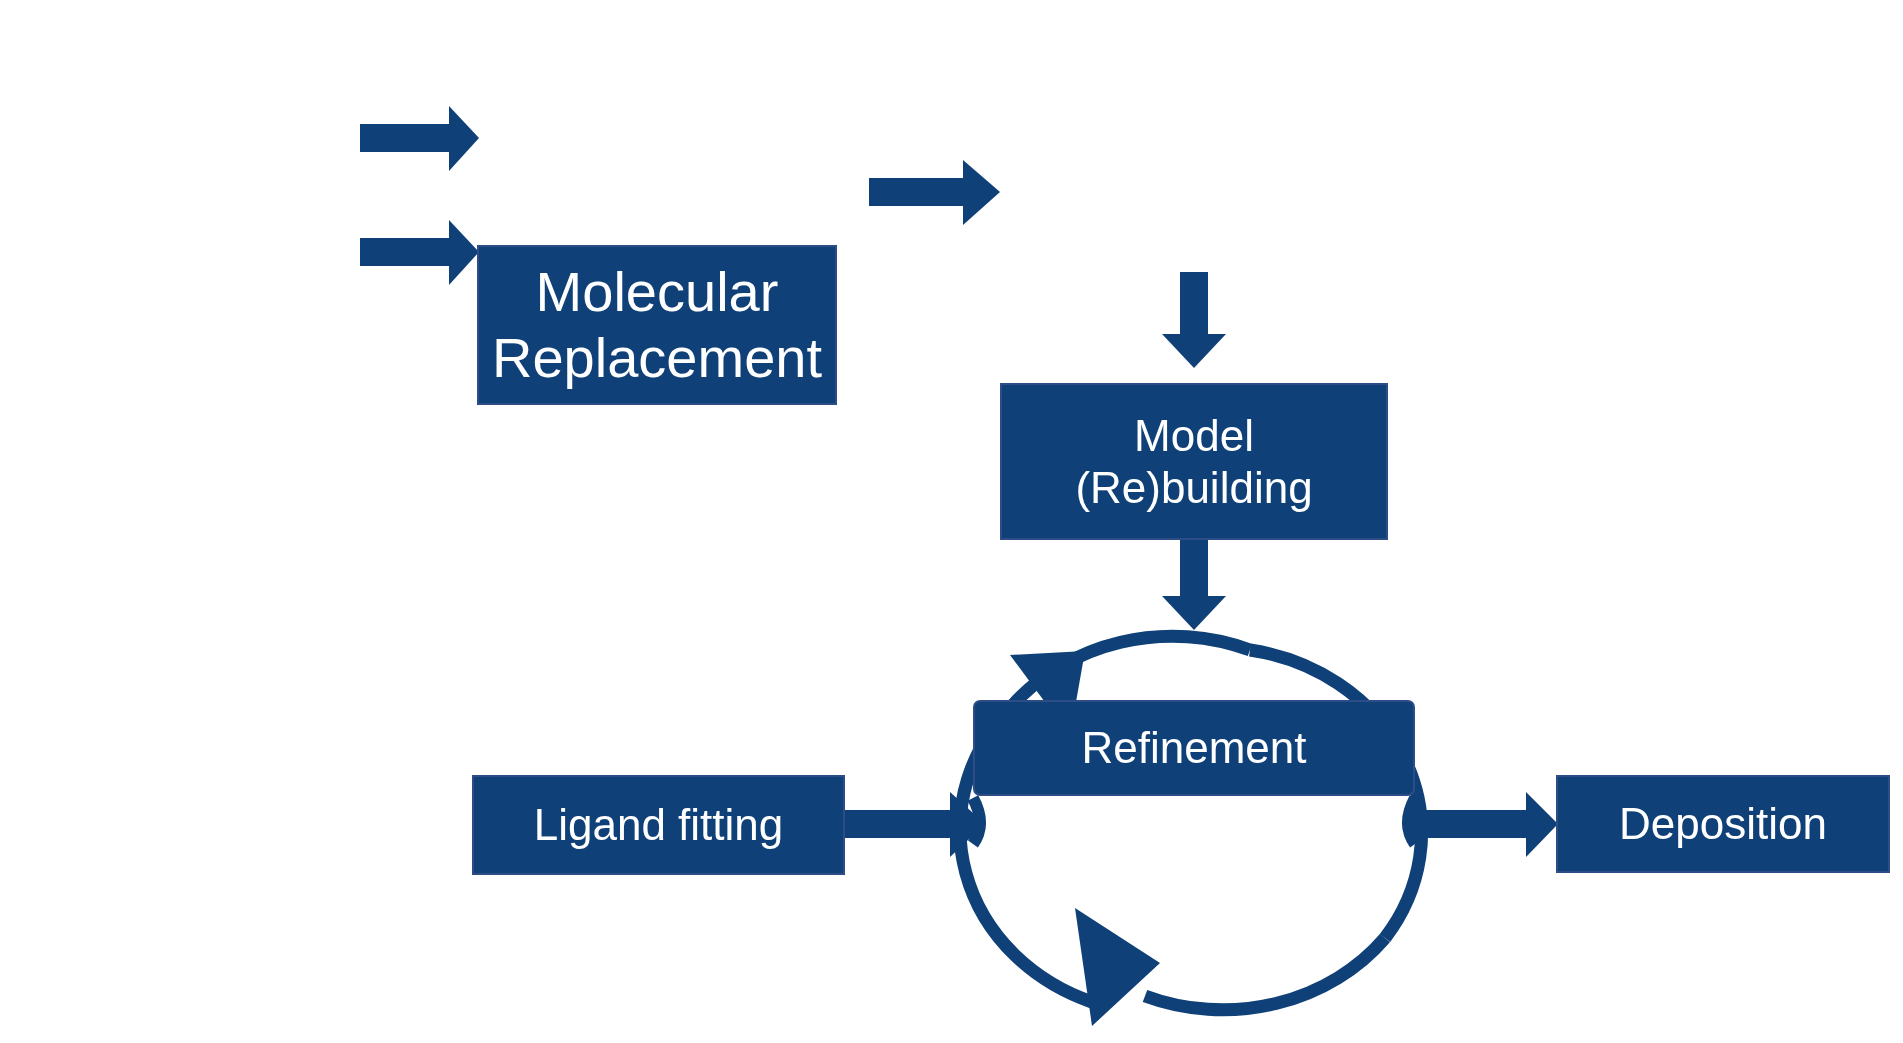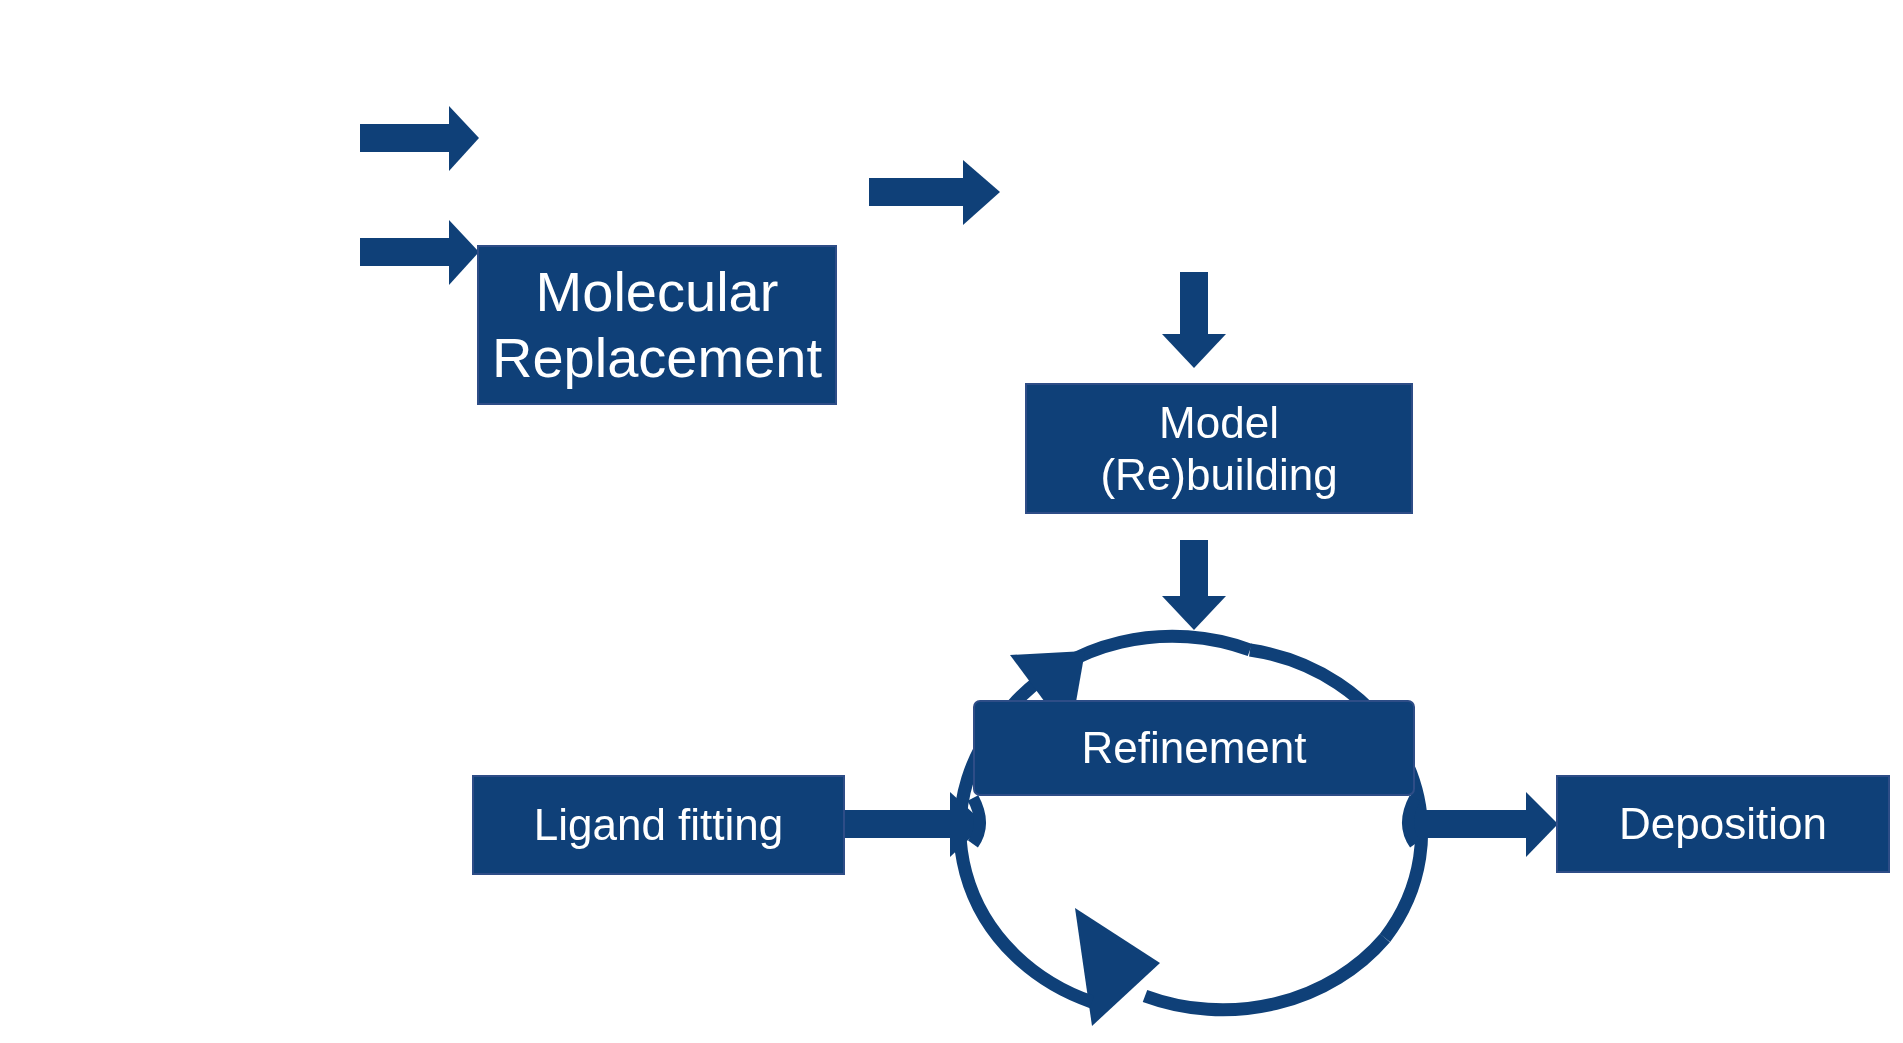--- a/index.html
+++ b/index.html
@@ -123,21 +123,21 @@
   </svg>
 
 
 
   <div class="node" style="left:477px; top:222px; width:360px; height:160px; font-size:56px;margin-top:23px;">
     <span class="node-label">Molecular
 Replacement</span>
   </div>
 
 
-  <div class="node" style="left:1000px; top:383px; width:388px; height:131px; font-size:44px;margin-left:25px;">
+  <div class="node" style="left:1000px; top:383px; width:388px; height:157px; font-size:44px;">
     <span class="node-label">Model
 (Re)building</span>
   </div>
 
   <div class="node" style="left:973px; top:700px; width:442px; height:96px; font-size:44px;border-radius:7px;">
     <span class="node-label">Refinement</span>
   </div>
 
 
   <div class="node" style="left:472px; top:775px; width:373px; height:100px; font-size:44px;">

